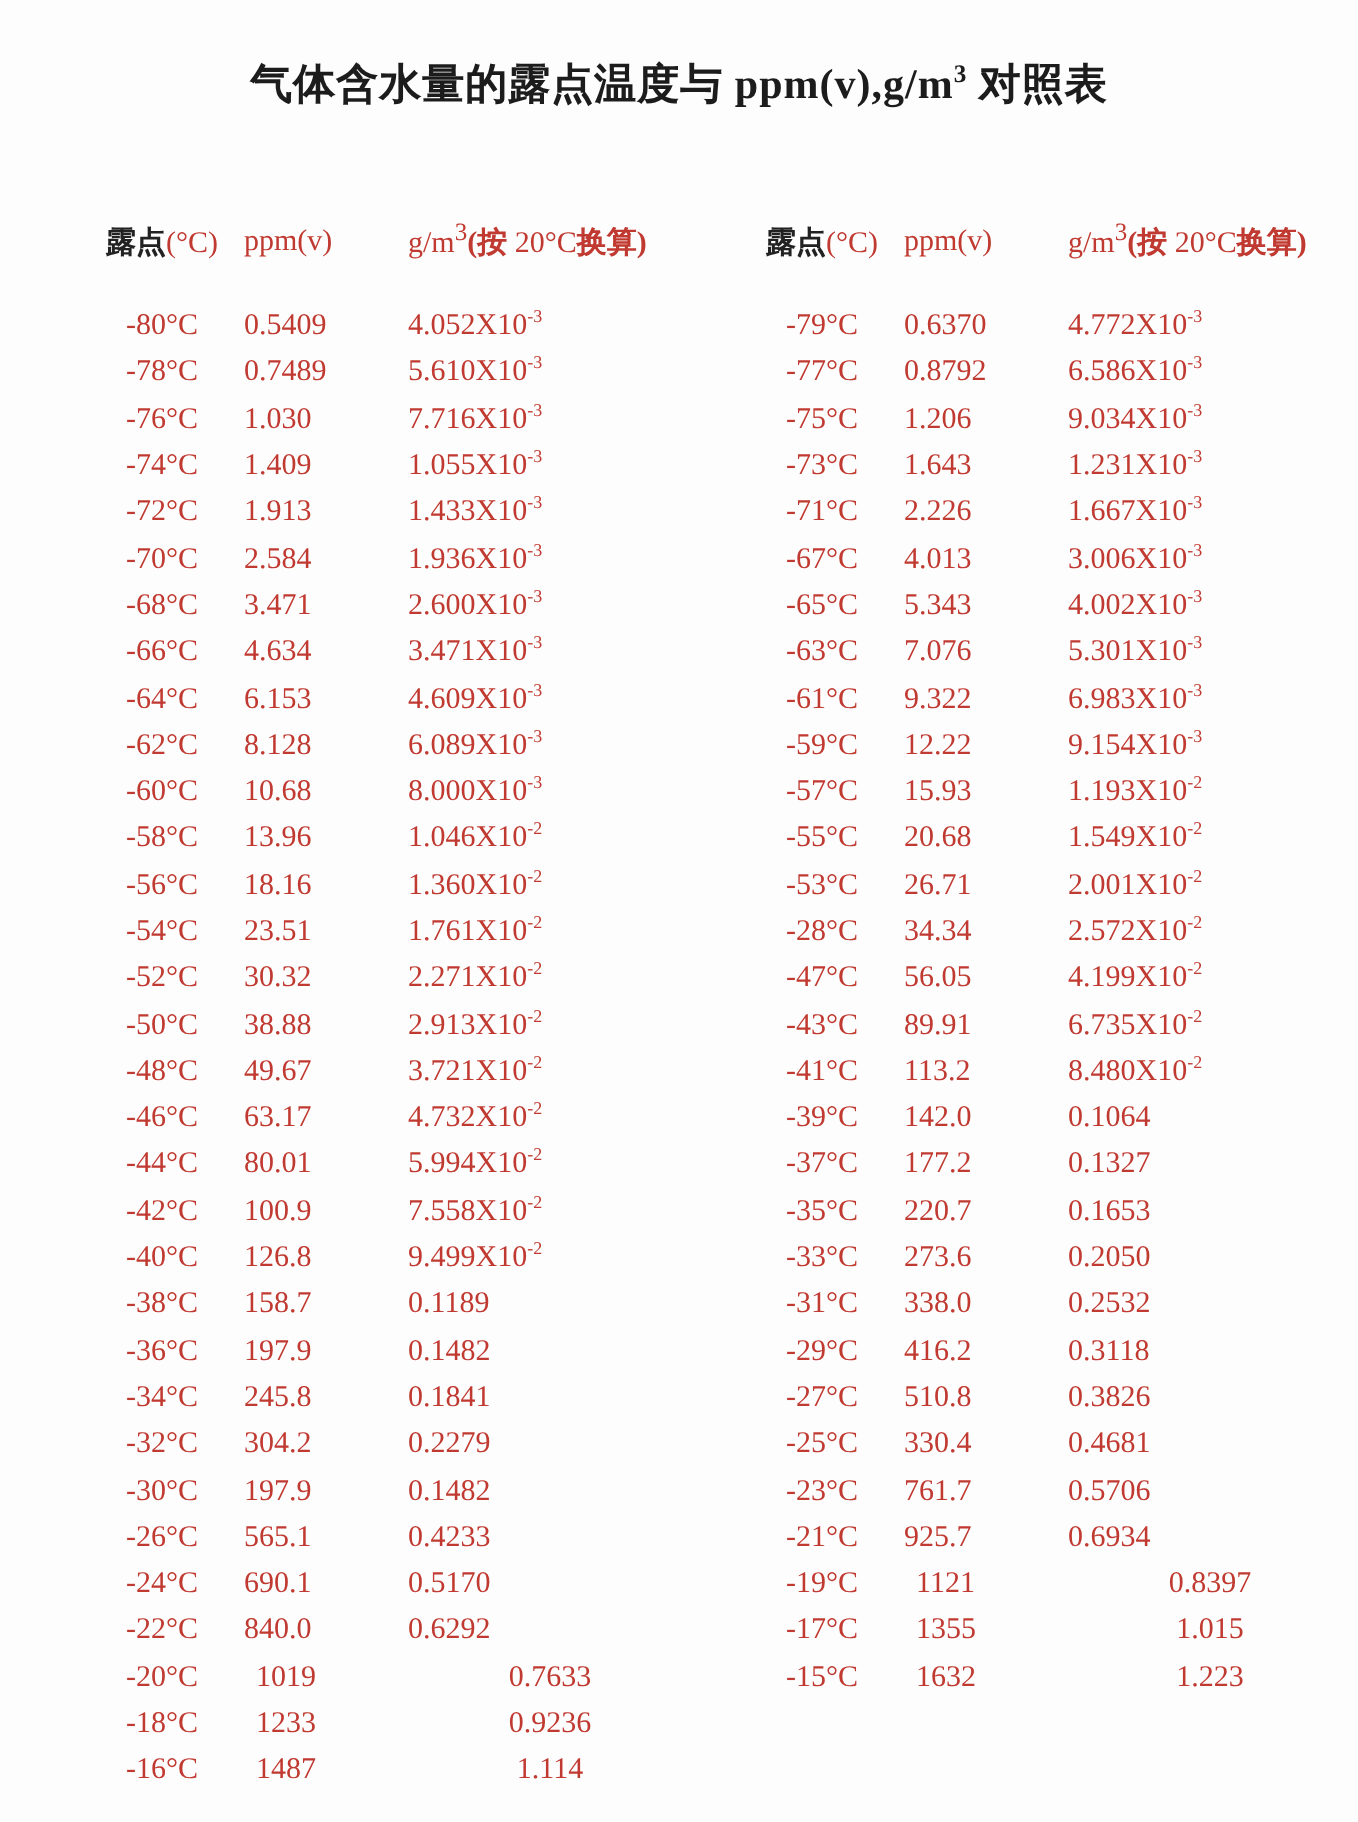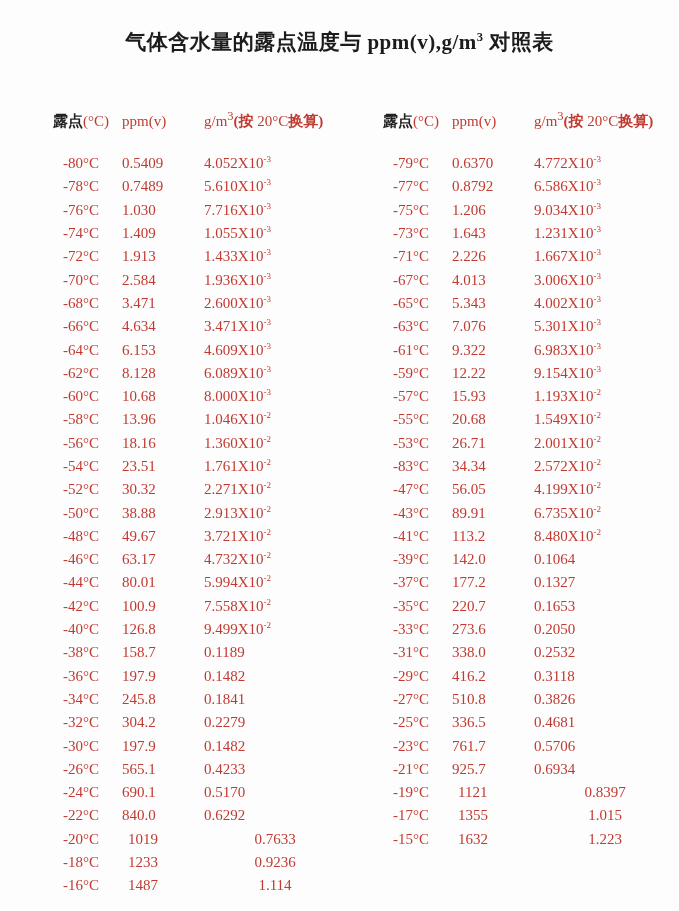--- a/index.html
+++ b/index.html
@@ -278,21 +278,21 @@
             <span class="cell c-temp">-55°C</span>
             <span class="cell c-ppm">20.68</span>
             <span class="cell c-gm3">1.549X10<sup>-2</sup></span>
           </div>
           <div class="row">
             <span class="cell c-temp">-53°C</span>
             <span class="cell c-ppm">26.71</span>
             <span class="cell c-gm3">2.001X10<sup>-2</sup></span>
           </div>
           <div class="row">
-            <span class="cell c-temp">-83°C</span>
+            <span class="cell c-temp">-28°C</span>
             <span class="cell c-ppm">34.34</span>
             <span class="cell c-gm3">2.572X10<sup>-2</sup></span>
           </div>
           <div class="row">
             <span class="cell c-temp">-47°C</span>
             <span class="cell c-ppm">56.05</span>
             <span class="cell c-gm3">4.199X10<sup>-2</sup></span>
           </div>
           <div class="row">
             <span class="cell c-temp">-43°C</span>
@@ -334,21 +334,21 @@
             <span class="cell c-ppm">416.2</span>
             <span class="cell c-gm3">0.3118</span>
           </div>
           <div class="row">
             <span class="cell c-temp">-27°C</span>
             <span class="cell c-ppm">510.8</span>
             <span class="cell c-gm3">0.3826</span>
           </div>
           <div class="row">
             <span class="cell c-temp">-25°C</span>
-            <span class="cell c-ppm">336.5</span>
+            <span class="cell c-ppm">330.4</span>
             <span class="cell c-gm3">0.4681</span>
           </div>
           <div class="row">
             <span class="cell c-temp">-23°C</span>
             <span class="cell c-ppm">761.7</span>
             <span class="cell c-gm3">0.5706</span>
           </div>
           <div class="row">
             <span class="cell c-temp">-21°C</span>
             <span class="cell c-ppm">925.7</span>

